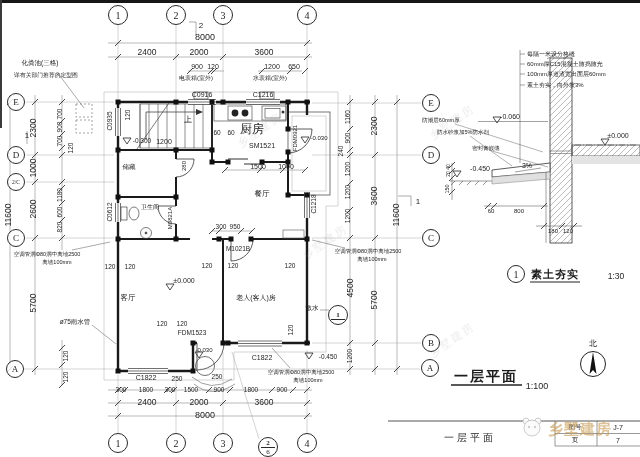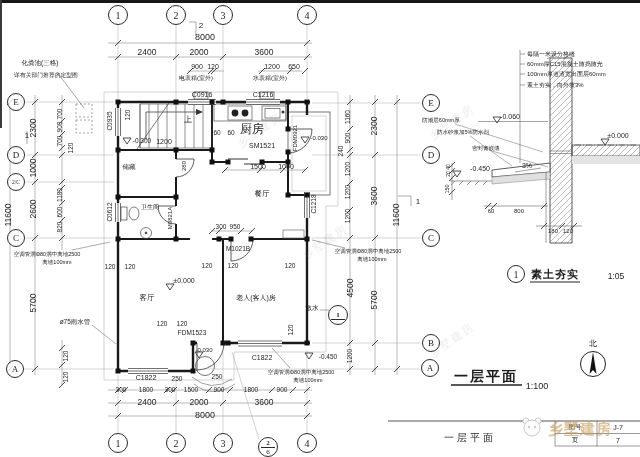--- a/index.html
+++ b/index.html
@@ -247,21 +247,21 @@
       <span class="ann" style="left: 252px; top: 129px; font-size: 12px; transform: translate(-50%, -50%);">厨房</span>
       <span class="ann" style="left: 262px; top: 145px; font-size: 7px; transform: translate(-50%, -50%);">SM1521</span>
       <span class="ann" style="left: 295px; top: 138px; font-size: 6px; transform: translate(-50%, -50%) rotate(-90deg);">FDM0921</span>
       <span class="ann" style="left: 262px; top: 194px; font-size: 7.5px; transform: translate(-50%, -50%);">餐厅</span>
       <span class="ann" style="left: 188px; top: 120px; font-size: 8px; transform: translate(-50%, -50%);">上</span>
       <span class="ann" style="left: 142px; top: 141px; font-size: 6.5px; transform: translate(-50%, -50%);">-0.300</span>
       <span class="ann" style="left: 164px; top: 141px; font-size: 7px; transform: translate(-50%, -50%);">1200</span>
       <span class="ann" style="left: 129px; top: 167px; font-size: 6.5px; transform: translate(-50%, -50%);">储藏</span>
       <span class="ann" style="left: 150px; top: 207px; font-size: 6px; transform: translate(-50%, -50%);">卫生间</span>
       <span class="ann" style="left: 170px; top: 218px; font-size: 6px; transform: translate(-50%, -50%) rotate(-90deg);">M0821A</span>
-      <span class="ann" style="left: 147px; top: 298px; font-size: 7.5px; transform: translate(-50%, -50%);">客厅</span>
+      <span class="ann" style="left: 128px; top: 298px; font-size: 7.5px; transform: translate(-50%, -50%);">客厅</span>
       <span class="ann" style="left: 184px; top: 280px; font-size: 7px; transform: translate(-50%, -50%);">±0.000</span>
       <span class="ann" style="left: 256px; top: 297px; font-size: 7px; transform: translate(-50%, -50%);">老人(客人)房</span>
       <span class="ann" style="left: 238px; top: 249px; font-size: 6.5px; transform: translate(-50%, -50%);">M1021B</span>
       <span class="ann" style="left: 221px; top: 227px; font-size: 6.5px; transform: translate(-50%, -50%);">300</span>
       <span class="ann" style="left: 235px; top: 227px; font-size: 6.5px; transform: translate(-50%, -50%);">950</span>
       <span class="ann" style="left: 217px; top: 133px; font-size: 6.5px; transform: translate(-50%, -50%);">60</span>
       <span class="ann" style="left: 231px; top: 133px; font-size: 6.5px; transform: translate(-50%, -50%);">60</span>
       <span class="ann" style="left: 128px; top: 115px; font-size: 6.5px; transform: translate(-50%, -50%) rotate(-90deg);">120</span>
       <span class="ann" style="left: 184px; top: 166px; font-size: 6px; transform: translate(-50%, -50%) rotate(-90deg);">280</span>
       <span class="ann" style="left: 258px; top: 166px; font-size: 7px; transform: translate(-50%, -50%);">1500</span>
@@ -349,21 +349,21 @@
       </span>
       <span class="callout" style="left: 328px; top: 305px; width: 18px; height: 18px; font-size: 7px;">
         <span class="top">1</span>
         <span class="bot"></span>
       </span>
     </div>
 
   <span class="t" style="left:486px;top:376px;transform:translate(-50%,-50%);font-size:14px;font-weight:bold;letter-spacing:2px;">一层平面</span>
   <span class="t" style="left:537px;top:386px;transform:translate(-50%,-50%);font-size:9px;">1:100</span>
   <span class="t" style="left:555px;top:274px;transform:translate(-50%,-50%);font-size:11px;font-weight:bold;letter-spacing:1px;">素土夯实</span>
-  <span class="t" style="left:616px;top:276px;transform:translate(-50%,-50%);font-size:8.5px;">1:05</span>
+  <span class="t" style="left:616px;top:276px;transform:translate(-50%,-50%);font-size:8.5px;">1:30</span>
   <span class="t" style="left:593px;top:344px;transform:translate(-50%,-50%);font-size:8px;">北</span>
   <span class="t" style="left:470px;top:438px;transform:translate(-50%,-50%);font-size:10px;letter-spacing:3px;">一层平面</span>
   <span class="t" style="left:575px;top:427px;transform:translate(-50%,-50%);font-size:6.5px;">图号</span>
   <span class="t" style="left:618px;top:427px;transform:translate(-50%,-50%);font-size:7px;">J-7</span>
   <span class="t" style="left:575px;top:440px;transform:translate(-50%,-50%);font-size:6.5px;">页</span>
   <span class="t" style="left:618px;top:440px;transform:translate(-50%,-50%);font-size:7px;">7</span>
   <span id="wm-main" style="left:548px;top:420px;font-size:15px;">乡墅建房</span>
 </div>
 
 </body></html>

